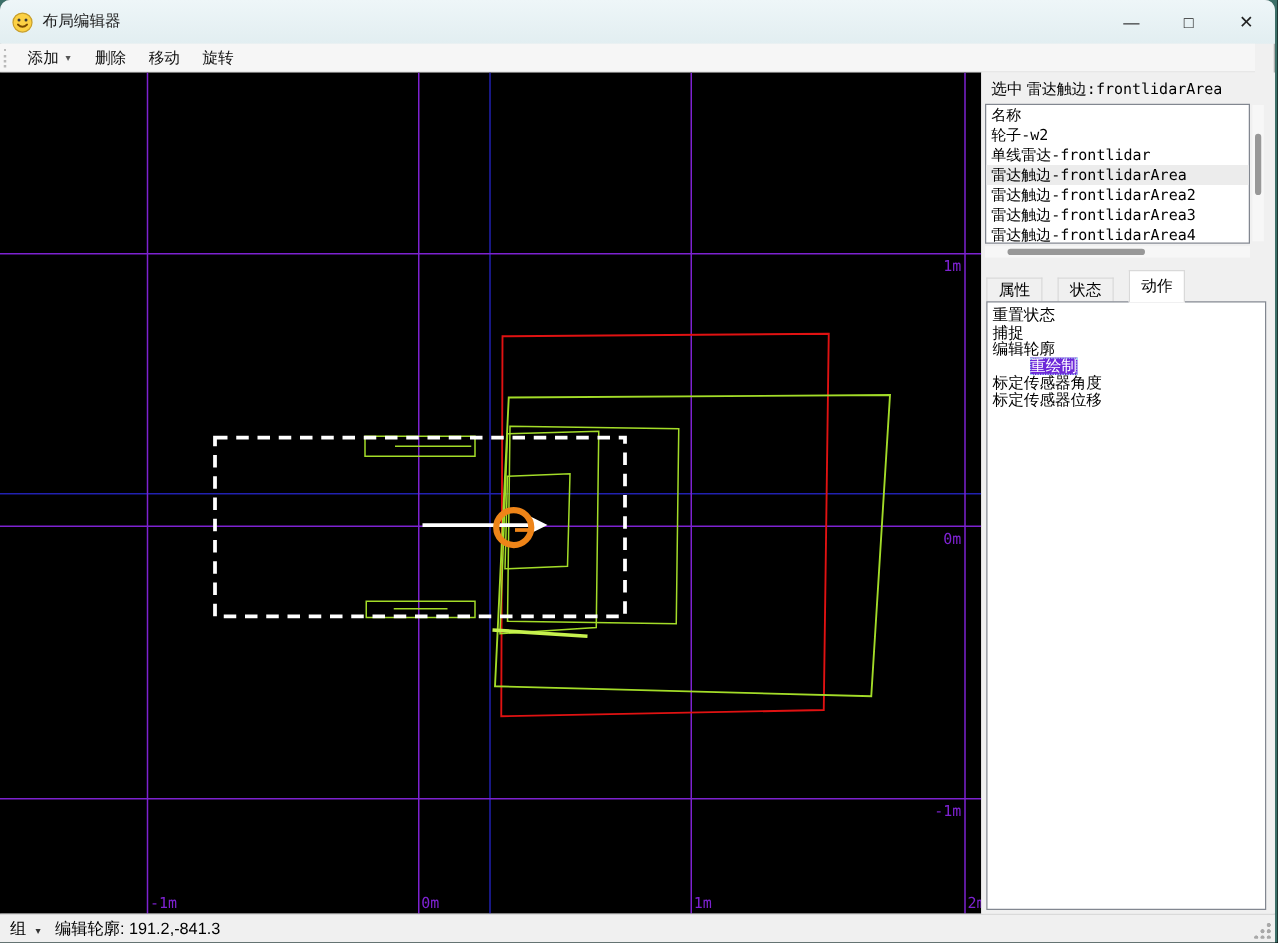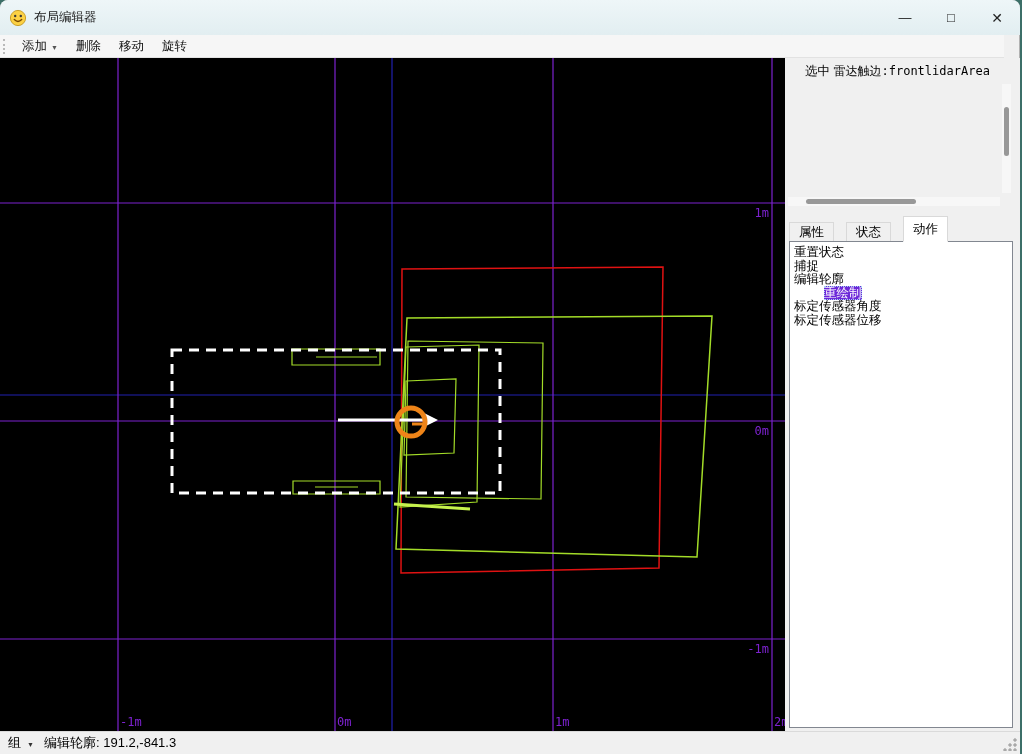--- a/index.html
+++ b/index.html
@@ -15,21 +15,21 @@
   
   .toolbar{position:absolute;top:35px;left:0;right:16px;height:23px;background:#f6f6f6;border-bottom:1px solid #e2e2e2;display:flex;align-items:center;box-sizing:border-box;}
   .gripper{width:3px;height:15px;margin:0 5px 0 3px;border-left:2px dotted #b9b9b9;}
   #toolbar-items{display:flex;align-items:center;height:100%;}
   .tbtn{font-size:12.5px;color:#111;padding:0 9px;height:100%;display:flex;align-items:center;}
   .tcaret{font-size:7px;color:#555;margin-left:4px;transform:translateY(1px);}
   
   .canvas{position:absolute;top:58px;left:0;width:785px;height:673px;background:#000;}
   
   .rightpanel{position:absolute;top:58px;left:785px;width:235px;height:673px;background:#f0f0f0;}
-  .sel-line{position:absolute;top:5px;left:20px;font-size:12.5px;color:#000;white-space:nowrap;text-align:right;}
+  .sel-line{position:absolute;top:5px;left:8px;font-size:12.5px;color:#000;white-space:nowrap;text-align:right;}
   .sel-line .mono{font-family:"DejaVu Sans Mono",monospace;font-size:12px;}
   .namelist{position:absolute;top:25px;left:3px;width:210px;height:110px;background:#fff;border:1px solid #828790;overflow:hidden;box-sizing:content-box;}
   .nrow{height:16px;line-height:16px;padding-left:4px;white-space:nowrap;font-family:"DejaVu Sans Mono",monospace;font-size:12px;color:#000;}
   .nrow.nsel{background:#ececec;}
   .vscroll{position:absolute;top:26px;left:217px;width:9px;height:109px;background:#f7f7f7;}
   .thumb-v{position:absolute;top:23px;left:2px;width:5px;height:49px;background:#989898;border-radius:3px;}
   .hscroll{position:absolute;top:139px;left:3px;width:212px;height:9px;background:#f7f7f7;}
   .thumb-h{position:absolute;left:18px;top:2px;width:110px;height:5px;background:#989898;border-radius:3px;}
   .tabs{position:absolute;top:159px;left:4px;height:25px;display:flex;align-items:flex-end;gap:10px;}
   .tab{height:19px;line-height:19px;padding:0 9px;font-size:12.5px;background:#f0f0f0;border:1px solid #d9d9d9;border-bottom:none;margin-right:2px;color:#000;}
@@ -113,20 +113,29 @@
         <circle cx="411" cy="364" r="14" fill="none" stroke="#ee8418" stroke-width="5"></circle>
         <line x1="412" y1="366" x2="426" y2="366" stroke="#ee8418" stroke-width="3"></line>
       </svg>
   </div>
 
   <div class="rightpanel">
     <div class="sel-line">
       <span>选中</span>
       <span class="mono">雷达触边:frontlidarArea</span>
     </div>
+    <div class="namelist" id="name-list">
+        <div class="nrow">名称</div>
+        <div class="nrow">轮子-w2</div>
+        <div class="nrow">单线雷达-frontlidar</div>
+        <div class="nrow nsel">雷达触边-frontlidarArea</div>
+        <div class="nrow">雷达触边-frontlidarArea2</div>
+        <div class="nrow">雷达触边-frontlidarArea3</div>
+        <div class="nrow">雷达触边-frontlidarArea4</div>
+      </div>
     <div class="vscroll">
         <div class="thumb-v"></div>
       </div>
     <div class="hscroll">
         <div class="thumb-h"></div>
       </div>
     <div class="tabs" id="tabs">
         <div class="tab">属性</div>
         <div class="tab">状态</div>
         <div class="tab active">动作</div>

